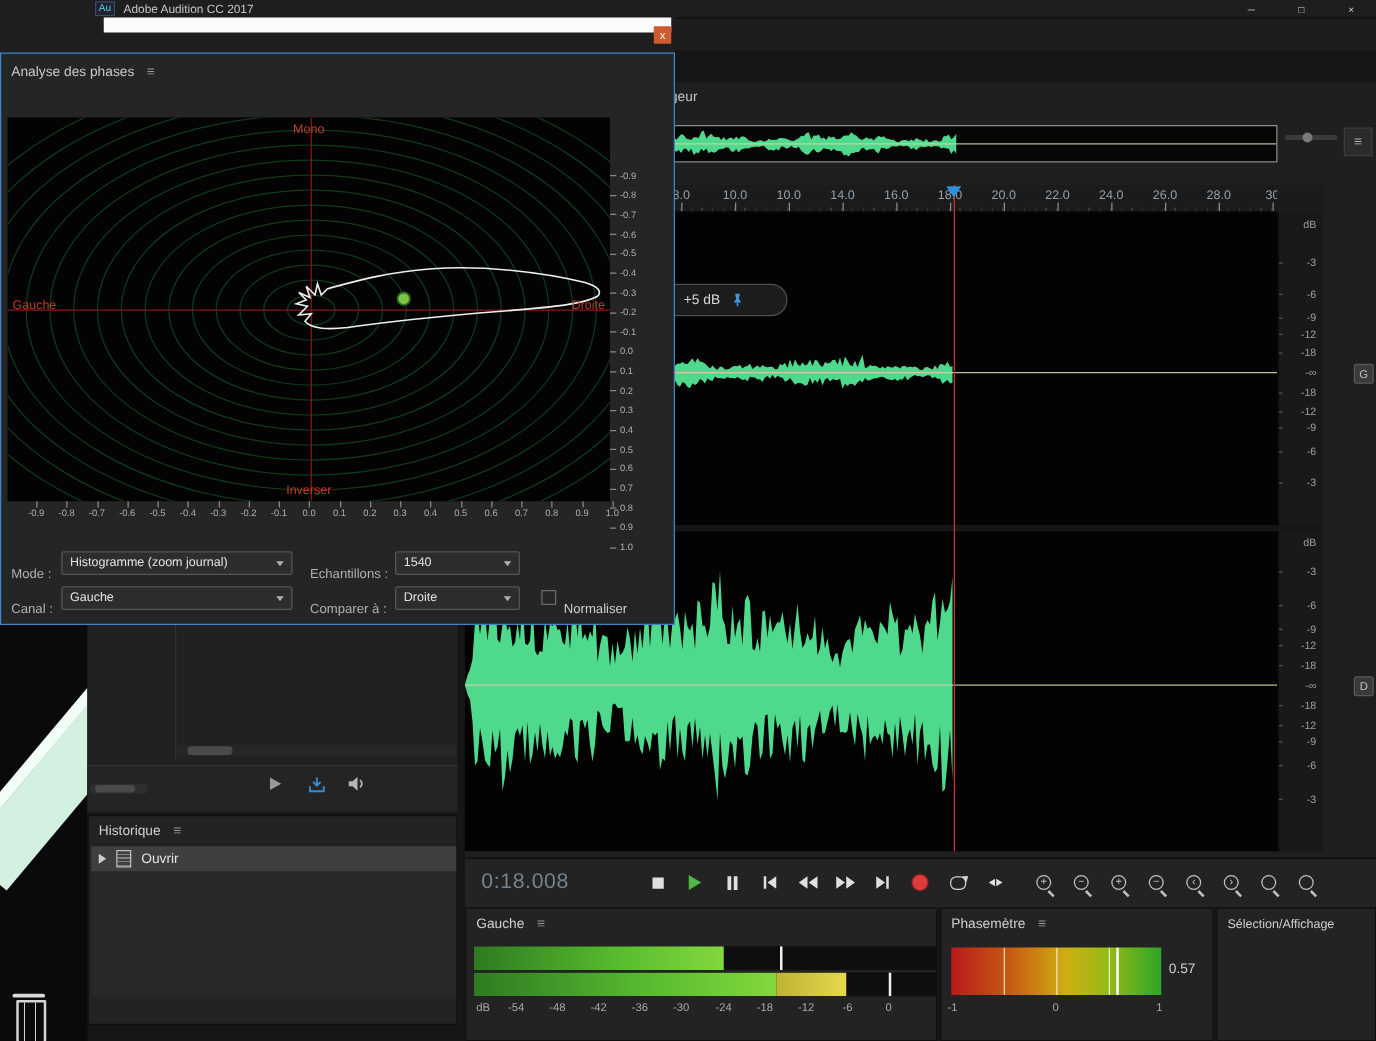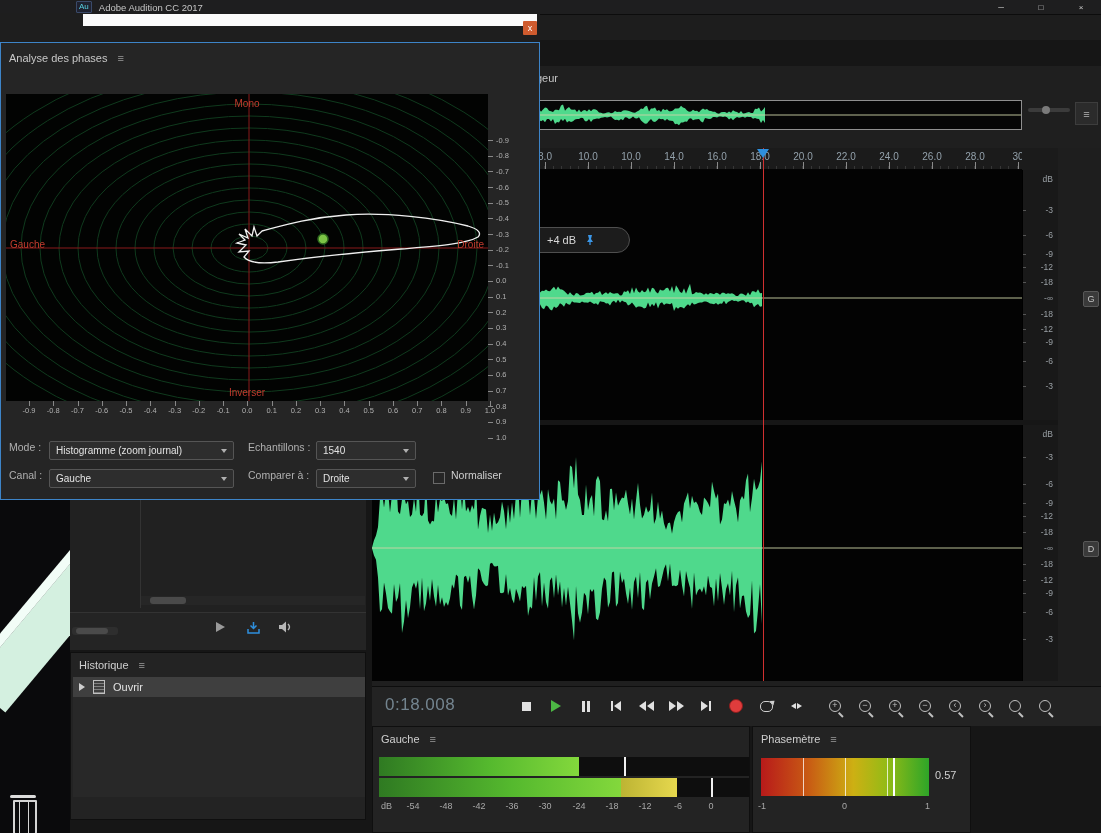--- a/index.html
+++ b/index.html
@@ -125,21 +125,21 @@
   .float-body{position:absolute;left:0;top:29px;right:0;bottom:0;background:#252525;border:1px solid #3d84c8;box-sizing:border-box}
   .fp-header{position:absolute;left:0;top:0;width:100%;height:30px;display:flex;align-items:center;gap:10px;
     padding:0 8px;box-sizing:border-box;font-size:11px;color:#c8c8c8}
   .scope{background:#020302;overflow:hidden}
   .sc-lab{position:absolute;font-size:10px;color:#c23b2e}
   .ax-l{position:absolute;left:495px;font-size:7.5px;color:#b0b0b0;line-height:1}
   .ax-t{position:absolute;left:487px;width:5px;height:1px;background:#888}
   .ax-b{position:absolute;top:364px;transform:translateX(-50%);font-size:7.5px;color:#b0b0b0;line-height:1}
   .ax-bt{position:absolute;top:358px;width:1px;height:5px;background:#888}
   .fp-controls{position:absolute;left:0;width:100%;height:20px}
-  .fp-label{position:absolute;top:0;font-size:10.5px;color:#b0b0b0;white-space:nowrap}
+  .fp-label{position:absolute;top:12px;font-size:10.5px;color:#b0b0b0;white-space:nowrap}
   .fp-select{position:absolute;top:0;height:19px;background:#2d2d2d;border:1px solid #555;border-radius:2px;
     display:flex;align-items:center;justify-content:space-between;padding:0 6px;box-sizing:border-box;
     font-size:10px;color:#e2e2e2;white-space:nowrap;overflow:hidden}
   .caret{width:0;height:0;border-left:3.5px solid transparent;border-right:3.5px solid transparent;border-top:4px solid #b0b0b0;margin-left:5px;flex:none}
   .fp-check{position:absolute;left:432px;top:3px;width:12px;height:12px;background:#262626;border:1px solid #6a6a6a;box-sizing:border-box}
 </style>
 </head>
 <body>
 
 <div class="screen">
@@ -299,21 +299,21 @@
       <i class="db-t" style="top:139px"></i>
     </div>
   <div class="abs chbtn" style="left:1083px;top:291px">G</div>
   <div class="abs chbtn" style="left:1083px;top:541px">D</div>
 
   <div class="abs" style="left:763px;top:148px;width:1px;height:533px;background:#d03030"></div>
   <div class="abs" style="left:757px;top:149px;width:0;height:0;border-left:6px solid transparent;border-right:6px solid transparent;border-top:9px solid #2e8fdd"></div>
 
   <div class="abs hud" style="left:512px;top:227px;width:118px;height:26px">
     <span class="hud-knob"></span>
-    <span class="hud-text">+4 dB</span>
+    <span class="hud-text">+5 dB</span>
     <svg width="12" height="12" viewBox="0 0 12 12">
       <path d="M4 1 h4 l-1 4 2 3 H3 l2 -3 Z" fill="#3b97e8"></path>
         <rect x="5.4" y="8" width="1.2" height="3" fill="#3b97e8"></rect>
     </svg>
   </div>
 
   <div class="abs transport" style="left:372px;top:686px;width:729px;height:40px">
     <span class="abs t-time" style="left:13px;top:8px">0:18.008</span>
     <div class="abs t-group" style="left:143px;top:9px">
         <div class="tbtn">
@@ -438,20 +438,25 @@
       <i class="pm-tick" style="left:50%"></i>
       <i class="pm-tick" style="left:75%"></i>
       <i class="pm-needle" style="left: 78.5%;"></i>
     </div>
     <span class="abs pm-value" style="left:182px;top:42px">0.57</span>
     <span class="abs pm-s" style="left:5px;top:74px">-1</span>
     <span class="abs pm-s" style="left:89px;top:74px">0</span>
     <span class="abs pm-s" style="left:172px;top:74px">1</span>
   </div>
 
+  <div class="abs panel" style="left:973px;top:726px;width:128px;height:107px">
+    <div class="p-header">
+        <span style="font-size:10px;white-space:nowrap">Sélection/Affichage</span>
+      </div>
+  </div>
 
   <div class="abs panel" style="left:70px;top:652px;width:296px;height:168px">
     <div class="p-header">
       <span>Historique</span>
       <span class="menu-glyph">≡</span>
     </div>
     <div class="abs" style="left:2px;top:24px;width:292px;height:120px;background:#282828">
         <div class="hist-row">
           <span class="i-tr tiny"></span>
           <span class="doc-icon"></span>

